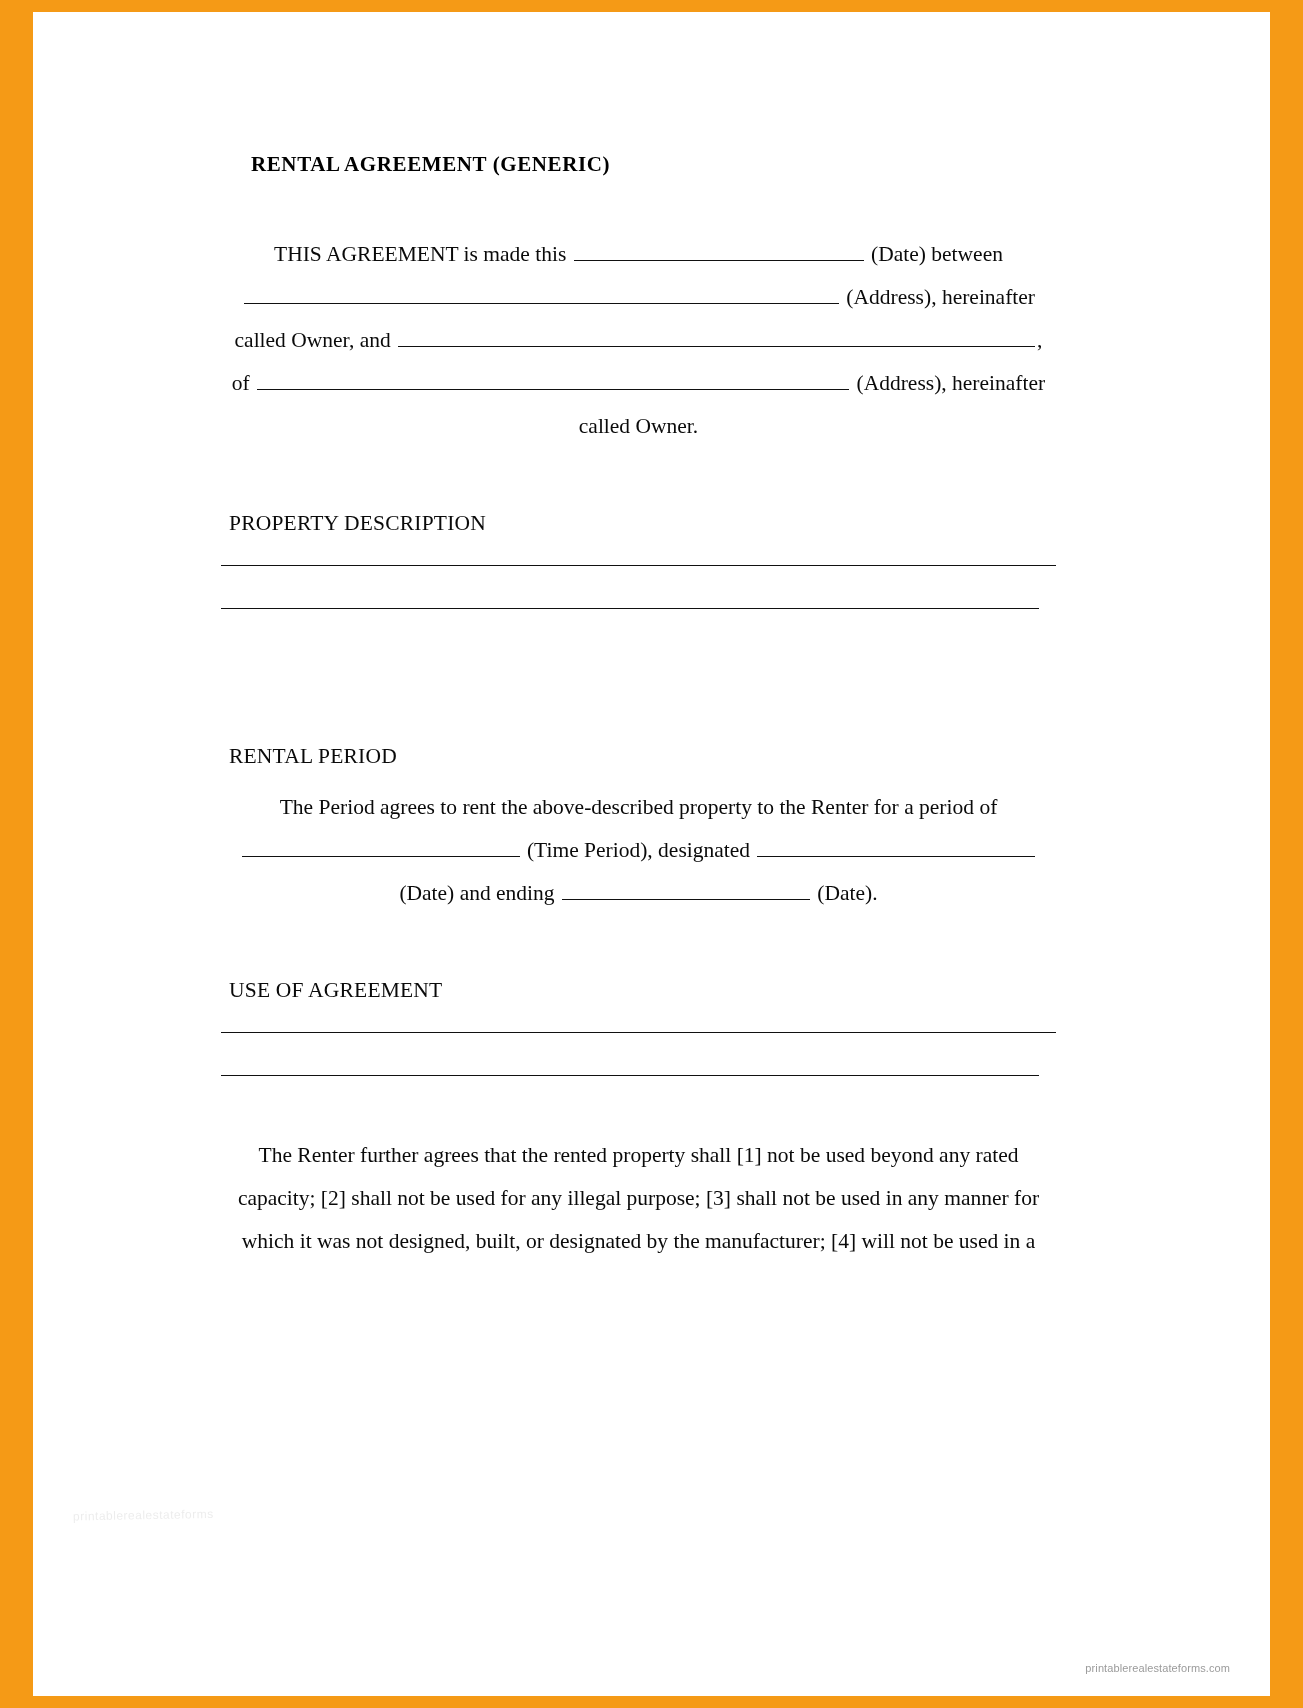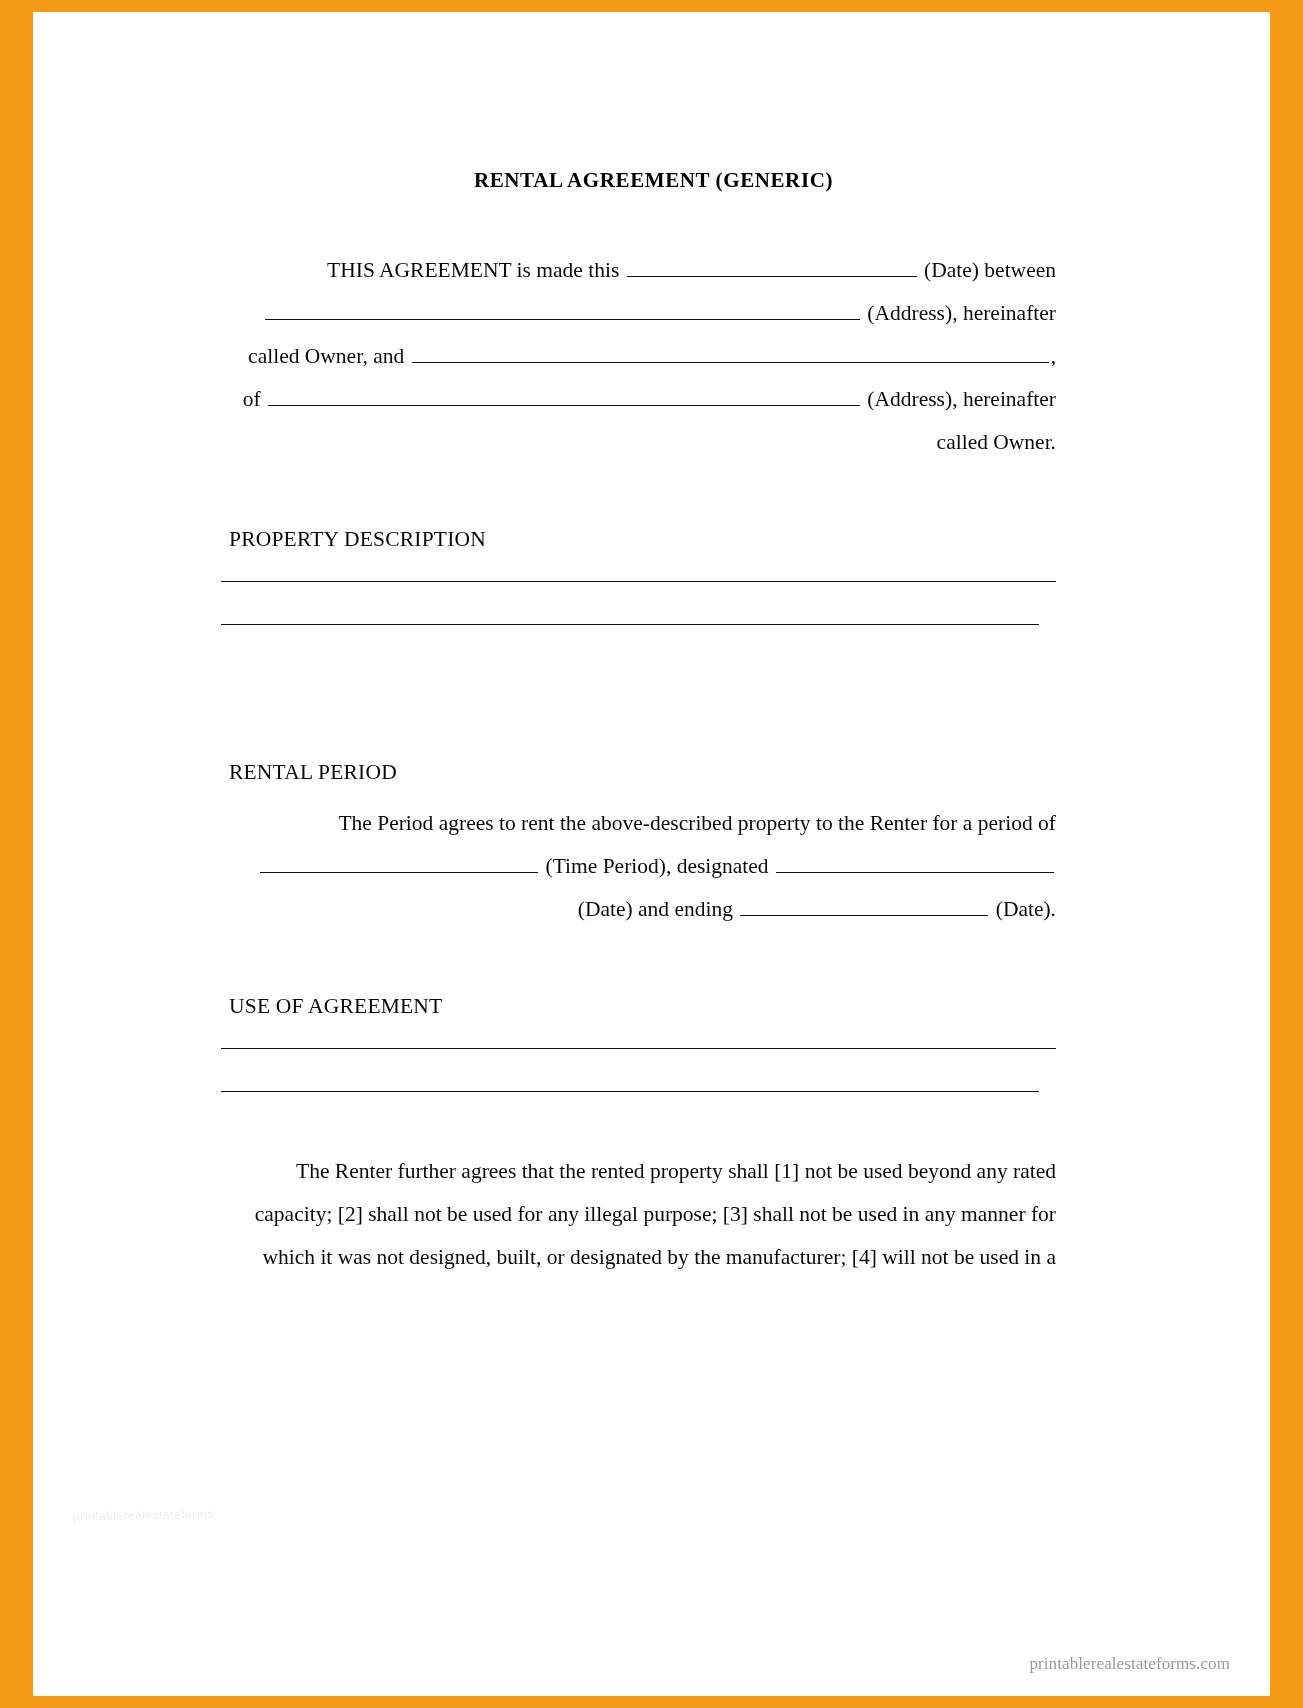--- a/index.html
+++ b/index.html
@@ -31,33 +31,33 @@
     box-sizing: border-box;
     padding: 0;
   }
   .content {
     position: absolute;
     left: 188px;
     top: 140px;
     width: 835px;
   }
   .doc-title {
-    text-align: center;
+    text-align: left;
     font-weight: bold;
     font-size: 21px;
     letter-spacing: 0.6px;
-    margin: 16px 0 56px 0;
+    margin: 0 0 56px 0;
     padding-left: 30px;
   }
   p.para {
     font-size: 21.5px;
     line-height: 43px;
     margin: 0;
     color: #0a0a0a;
-    text-align: right;
+    text-align: center;
   }
   .section-head {
     font-size: 21.5px;
     line-height: 43px;
     margin: 8px;
     color: #0a0a0a;
     letter-spacing: 0.2px;
   }
   .gap-lg { height: 46px; }
   .gap-md { height: 30px; }
@@ -97,23 +97,23 @@
     font-family: "Liberation Sans", sans-serif;
     transform: rotate(-1deg);
     letter-spacing: 0.5px;
     overflow: hidden;
     white-space: nowrap;
   }
   .watermark-right {
     position: absolute;
     right: 40px;
     bottom: 22px;
-    font-size: 17px;
+    font-size: 11px;
     color: #9b9b9b;
-    font-family: Liberation Serif, serif;
+    font-family: Liberation Sans, sans-serif;
     letter-spacing: 0.1px;
   }
 </style>
 </head>
 <body>
 
 <div class="page-frame">
   <div class="doc">
 
     <div class="content">

